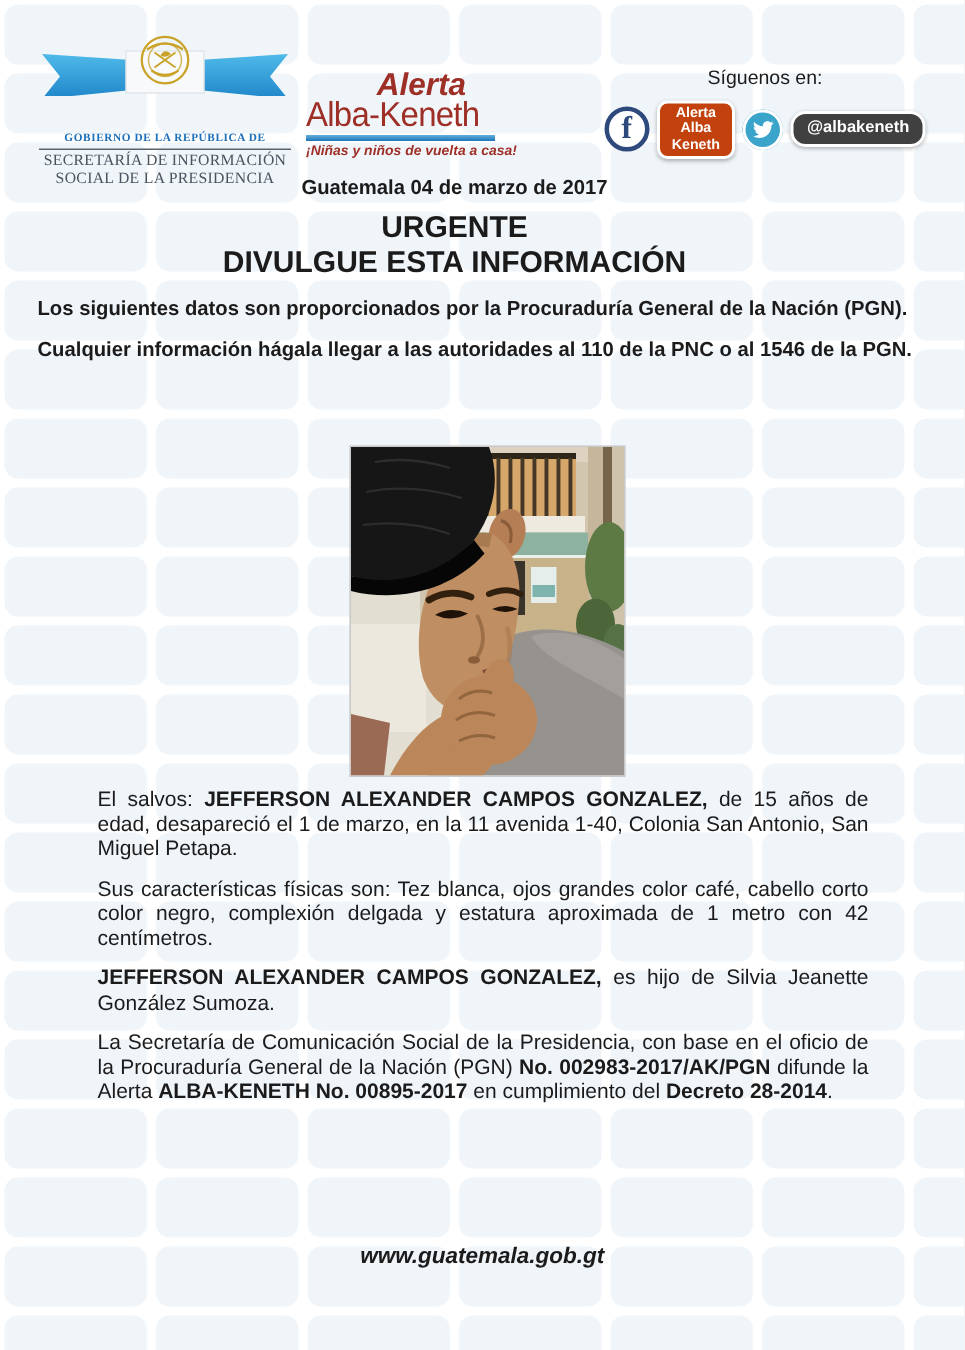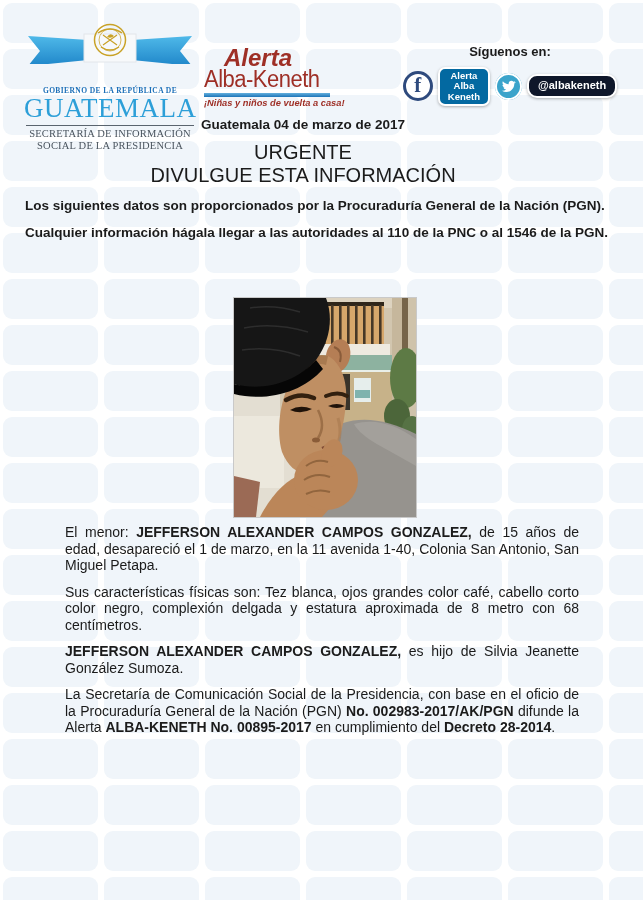--- a/index.html
+++ b/index.html
@@ -10,41 +10,41 @@
 
   
   .gov-logo{left:24px;top:20px;width:172px;text-align:center;font-family:"Liberation Serif",serif;}
   .gov-line1{font-size:7.5px;font-weight:bold;letter-spacing:.4px;margin-top:18px;}
   .gov-name{font-size:27px;letter-spacing:.5px;line-height:1;margin-top:0;}
   .gov-divider{border-top:1.5px solid #5a646e;margin:3px 2px 2px 2px;}
   .gov-sub{font-size:10.5px;line-height:1.18;color:#4a545e;letter-spacing:.2px;}
 
   
   .alba-logo{left:204px;top:46px;width:134px;text-align:left;}
-  .alba-word1{font-size:24px;font-style:italic;font-weight:bold;margin-left:20px;line-height:1;}
+  .alba-word1{font-size:21px;font-style:italic;font-weight:bold;margin-left:20px;line-height:1;text-align:center;}
   .alba-word2{font-size:22px;font-weight:normal;letter-spacing:-.5px;line-height:.95;transform:scaleY(1.05);}
   .alba-bar{height:4px;width:126px;margin-top:2px;background:linear-gradient(#64b0de,#1c74b8);}
   .alba-tag{font-size:9.3px;font-style:italic;font-weight:bold;margin-top:1px;white-space:nowrap;text-align:right;}
 
   
   .follow{left:403px;top:44px;width:214px;text-align:center;}
-  .follow-title{font-size:13px;font-weight:bold;}
+  .follow-title{font-size:13px;font-weight:normal;}
   .follow-row{display:flex;align-items:center;justify-content:center;gap:5px;margin-top:8px;}
   .icon-circle{display:flex;align-items:center;justify-content:center;border-radius:50%;box-sizing:border-box;flex:0 0 auto;}
   .fb{width:30px;height:30px;background:#fff;border:3.5px solid #2e4a7d;
       font-family:"Liberation Serif",serif;font-weight:bold;font-size:21px;line-height:1;padding-bottom:2px;}
   .tw{width:27px;height:27px;box-shadow:inset 0 0 0 2px #fff;}
   .pill{border:2px solid #fff;border-radius:7px;box-shadow:0 1px 3px rgba(0,0,0,.3);
         color:#fff;font-weight:bold;padding:2px 8px;line-height:1.08;}
   .pill-fb{font-size:9.5px;}
   .pill-tw{font-size:11px;padding:4px 9px;border-radius:10px;}
 
   
   .date-line{top:117px;left:0;right:37px;text-align:center;font-size:13.5px;font-weight:bold;}
-  .headline{top:141px;left:0;right:37px;text-align:center;font-size:20px;font-weight:normal;line-height:23px;}
+  .headline{top:141px;left:0;right:37px;text-align:center;font-size:20px;font-weight:bold;line-height:23px;}
   .intro{top:196px;left:25px;width:593px;font-size:13.5px;font-weight:bold;line-height:19px;text-align:justify;}
   .intro p{margin:0 0 8px 0;}
   .details{top:524px;left:65px;width:514px;font-size:14px;line-height:16.5px;text-align:justify;}
   .details p{margin:0 0 10px 0;}
   .b{font-weight:bold;}
   .photo-frame{left:233px;top:297px;width:182px;height:219px;border:1px solid #c9c9c9;background:#ddd;}
   .photo-frame svg{display:block;}
   .site{top:829px;left:0;width:100%;text-align:center;font-size:15px;font-weight:bold;font-style:italic;}
 </style>
 </head>
@@ -76,47 +76,46 @@
       <g stroke="#c9a227" fill="none" stroke-width="1.5">
         <circle cx="86" cy="20" r="15.5"></circle>
         <circle cx="86" cy="20" r="11" stroke-width="1" opacity=".75"></circle>
         <path d="M74,13 Q86,5 98,13"></path>
         <path d="M77,27 Q86,33 95,27"></path>
         <path d="M79,15 L93,25 M93,15 L79,25" stroke-width="1.2"></path>
       </g>
       <path d="M83,17 q3,-5 7,-1 q-3,3 -7,1" fill="#c9a227"></path>
     </svg>
     <div class="gov-line1" style="color: rgb(28, 111, 184);">GOBIERNO DE LA REPÚBLICA DE</div>
-    <div class="gov-name" style="color: rgb(45, 159, 216);">GUATEMALA</div>
     <div class="gov-divider"></div>
     <div class="gov-sub">SECRETARÍA DE INFORMACIÓN</div>
     <div class="gov-sub">SOCIAL DE LA PRESIDENCIA</div>
   </div>
 
   <div class="layer alba-logo">
     <div class="alba-word1" style="color: rgb(158, 47, 38);">Alerta</div>
     <div class="alba-word2" style="color: rgb(158, 47, 38);">Alba-Keneth</div>
     <div class="alba-bar"></div>
     <div class="alba-tag" style="color: rgb(158, 47, 38);">¡Niñas y niños de vuelta a casa!</div>
   </div>
 
   <div class="layer follow">
     <div class="follow-title">Síguenos en:</div>
     <div class="follow-row">
       <span class="icon-circle fb" style="color: rgb(46, 74, 125);">f</span>
-      <span class="pill pill-fb" style="background-color: #0369a1;">
+      <span class="pill pill-fb" style="background-color: #c2410c;">
         <span>Alerta Alba</span><br>
         <span>Keneth</span>
       </span>
       <span class="icon-circle tw" style="background-color: rgb(59, 164, 203);">
         <svg width="15" height="15" viewBox="0 0 24 24">
           <path fill="#ffffff" d="M23.4 4.8c-.8.37-1.6.6-2.4.7.9-.54 1.5-1.35 1.8-2.35-.85.5-1.8.87-2.8 1.07A4.52 4.52 0 0 0 16.7 2.8c-2.5 0-4.5 2.03-4.5 4.53 0 .36.04.7.1 1.04-3.76-.2-7.1-2-9.33-4.73-.4.68-.6 1.45-.6 2.28 0 1.57.8 2.96 2 3.77-.74-.02-1.44-.22-2.05-.56v.06c0 2.2 1.56 4.03 3.64 4.45-.38.1-.78.16-1.2.16-.29 0-.57-.03-.85-.08.58 1.8 2.26 3.12 4.25 3.16a9.05 9.05 0 0 1-6.68 1.87 12.77 12.77 0 0 0 6.92 2.03c8.3 0 12.84-6.88 12.84-12.84v-.58c.88-.64 1.65-1.44 2.26-2.35z"></path>
         </svg>
       </span>
-      <span class="pill pill-tw" style="background-color: #0f172a;">@albakeneth</span>
+      <span class="pill pill-tw" style="background-color: #404040;">@albakeneth</span>
     </div>
   </div>
 
   <div class="layer date-line">Guatemala 04 de marzo de 2017</div>
   <div class="layer headline">
     <div>URGENTE</div>
     <div>DIVULGUE ESTA INFORMACIÓN</div>
   </div>
 
   <div class="layer intro">
@@ -178,20 +177,21 @@
 
       <path d="M26,219 C38,196 52,182 68,176 L96,210 L88,219 Z" fill="#bb8659"></path>
       <path d="M88,150 q8,-4 16,1" stroke="#7e4a33" stroke-width="2.5" fill="none"></path>
       <ellipse cx="92" cy="182" rx="32" ry="30" fill="#bb8659"></ellipse>
       <ellipse cx="98" cy="155" rx="10" ry="14" fill="#bb8659" transform="rotate(20 98 155)"></ellipse>
       <path d="M72,168 q10,-8 22,-4 M70,182 q12,-8 26,-3 M72,196 q12,-6 24,-2" stroke="#91653e" stroke-width="2" fill="none"></path>
     </svg>
   </div>
 
   <div class="layer details">
-      <p><span>El menor: </span><span class="b">JEFFERSON ALEXANDER CAMPOS GONZALEZ,</span><span> de 15 años de edad, desapareció el 1 de marzo, en la 11 avenida 1-40, Colonia San Antonio, San Miguel Petapa.</span></p>
-      <p><span>Sus características físicas son: Tez blanca, ojos grandes color café, cabello corto color negro, complexión delgada y estatura aproximada de 8 metro con 68 centímetros.</span></p>
+      <p><span>El salvos: </span><span class="b">JEFFERSON ALEXANDER CAMPOS GONZALEZ,</span><span> de 15 años de edad, desapareció el 1 de marzo, en la 11 avenida 1-40, Colonia San Antonio, San Miguel Petapa.</span></p>
+      <p><span>Sus características físicas son: Tez blanca, ojos grandes color café, cabello corto color negro, complexión delgada y estatura aproximada de 1 metro con 42 centímetros.</span></p>
       <p><span class="b">JEFFERSON ALEXANDER CAMPOS GONZALEZ,</span><span> es hijo de Silvia Jeanette González Sumoza.</span></p>
       <p><span>La Secretaría de Comunicación Social de la Presidencia, con base en el oficio de la Procuraduría General de la Nación (PGN) </span><span class="b">No. 002983-2017/AK/PGN</span><span> difunde la Alerta </span><span class="b">ALBA-KENETH No. 00895-2017</span><span> en cumplimiento del </span><span class="b">Decreto 28-2014</span><span>.</span></p>
     </div>
 
+  <div class="layer site">www.guatemala.gob.gt</div>
 
 </div>
 
 </body></html>

